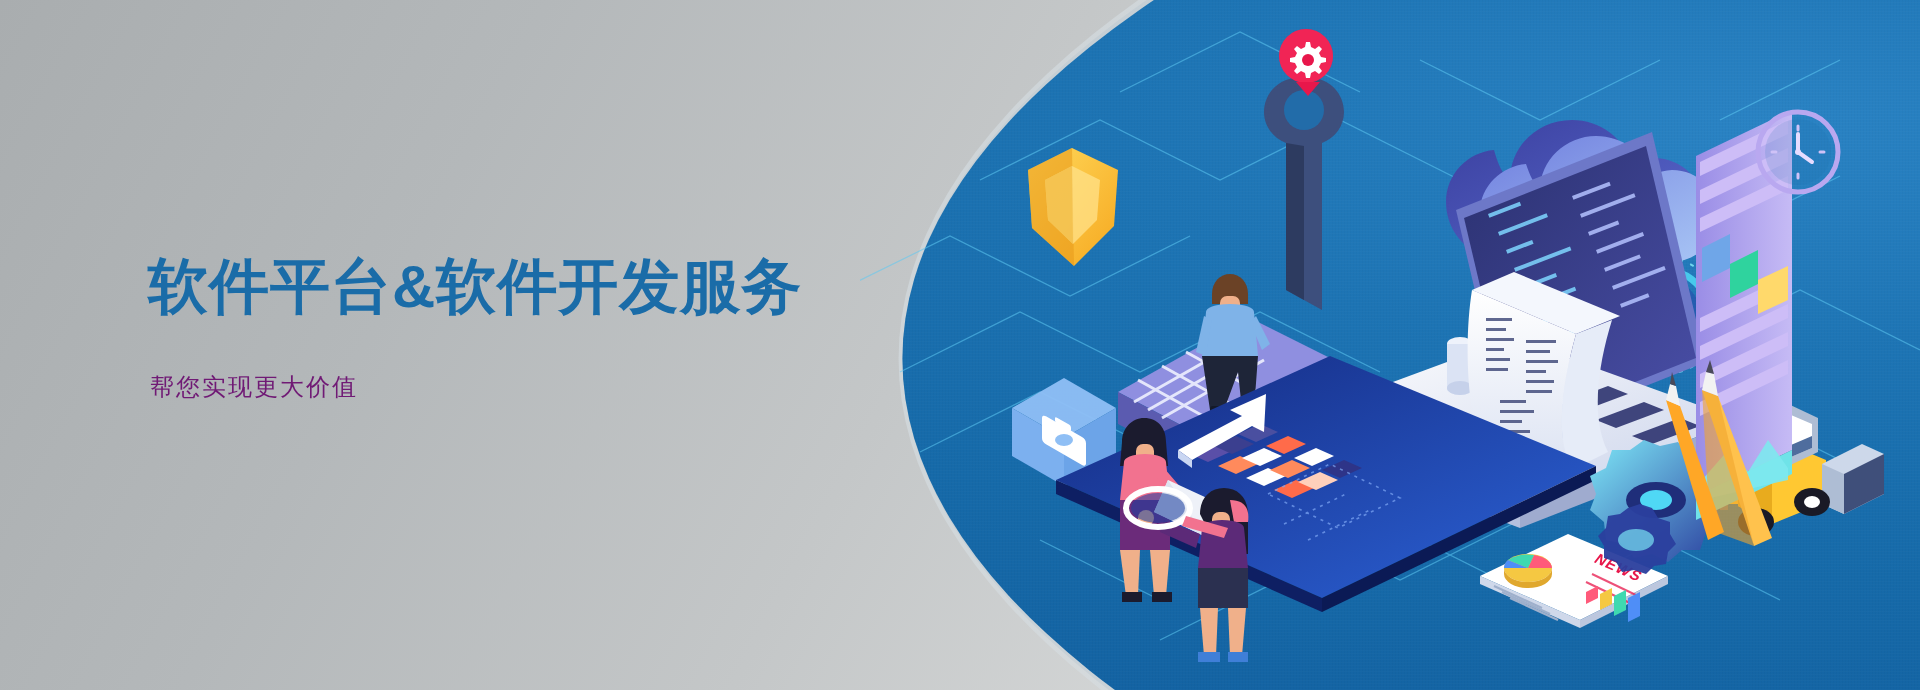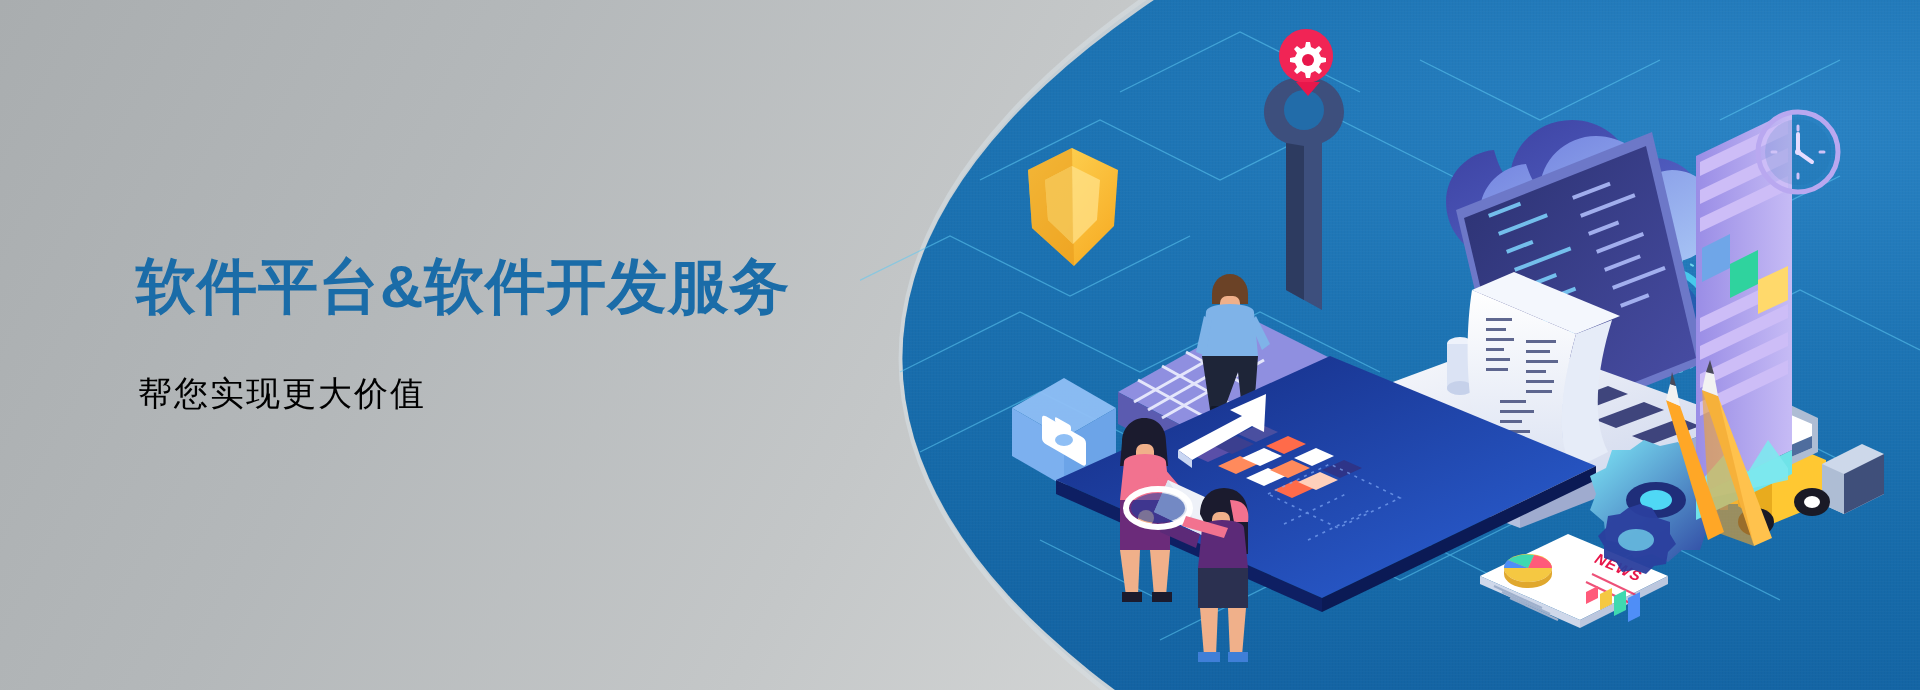--- a/index.html
+++ b/index.html
@@ -49,37 +49,37 @@
     position:absolute; inset:0;
     background:linear-gradient(120deg,#c9d1d6 0%,#d3dade 50%,#dbdfe1 100%);
     -webkit-clip-path:ellipse(133.2% 123% at 180% 52%);
     clip-path:ellipse(133.2% 123% at 180% 52%);
     opacity:.75;
   }
 
   
   .copy{
     position:absolute;
-    left:136px; top:255px;
+    left:148px; top:255px;
     z-index:40;
   }
   .headline{
     font-size:60px;
     line-height:1.06;
     font-weight:700;
     letter-spacing:1px;
     color:#1a6ca8;
     white-space:nowrap;
     margin:0;
   }
   .subhead{
     margin:52px 0 12px 2px;
-    font-size:34px;
+    font-size:24px;
     letter-spacing:2px;
-    color:#000000;
+    color:#701a75;
     white-space:nowrap;
   }
 
   
   .art{position:absolute; right:0; top:0; width:1060px; height:690px; z-index:30;}
   .art svg{display:block;width:100%;height:100%;}
 </style>
 </head>
 <body>
 

